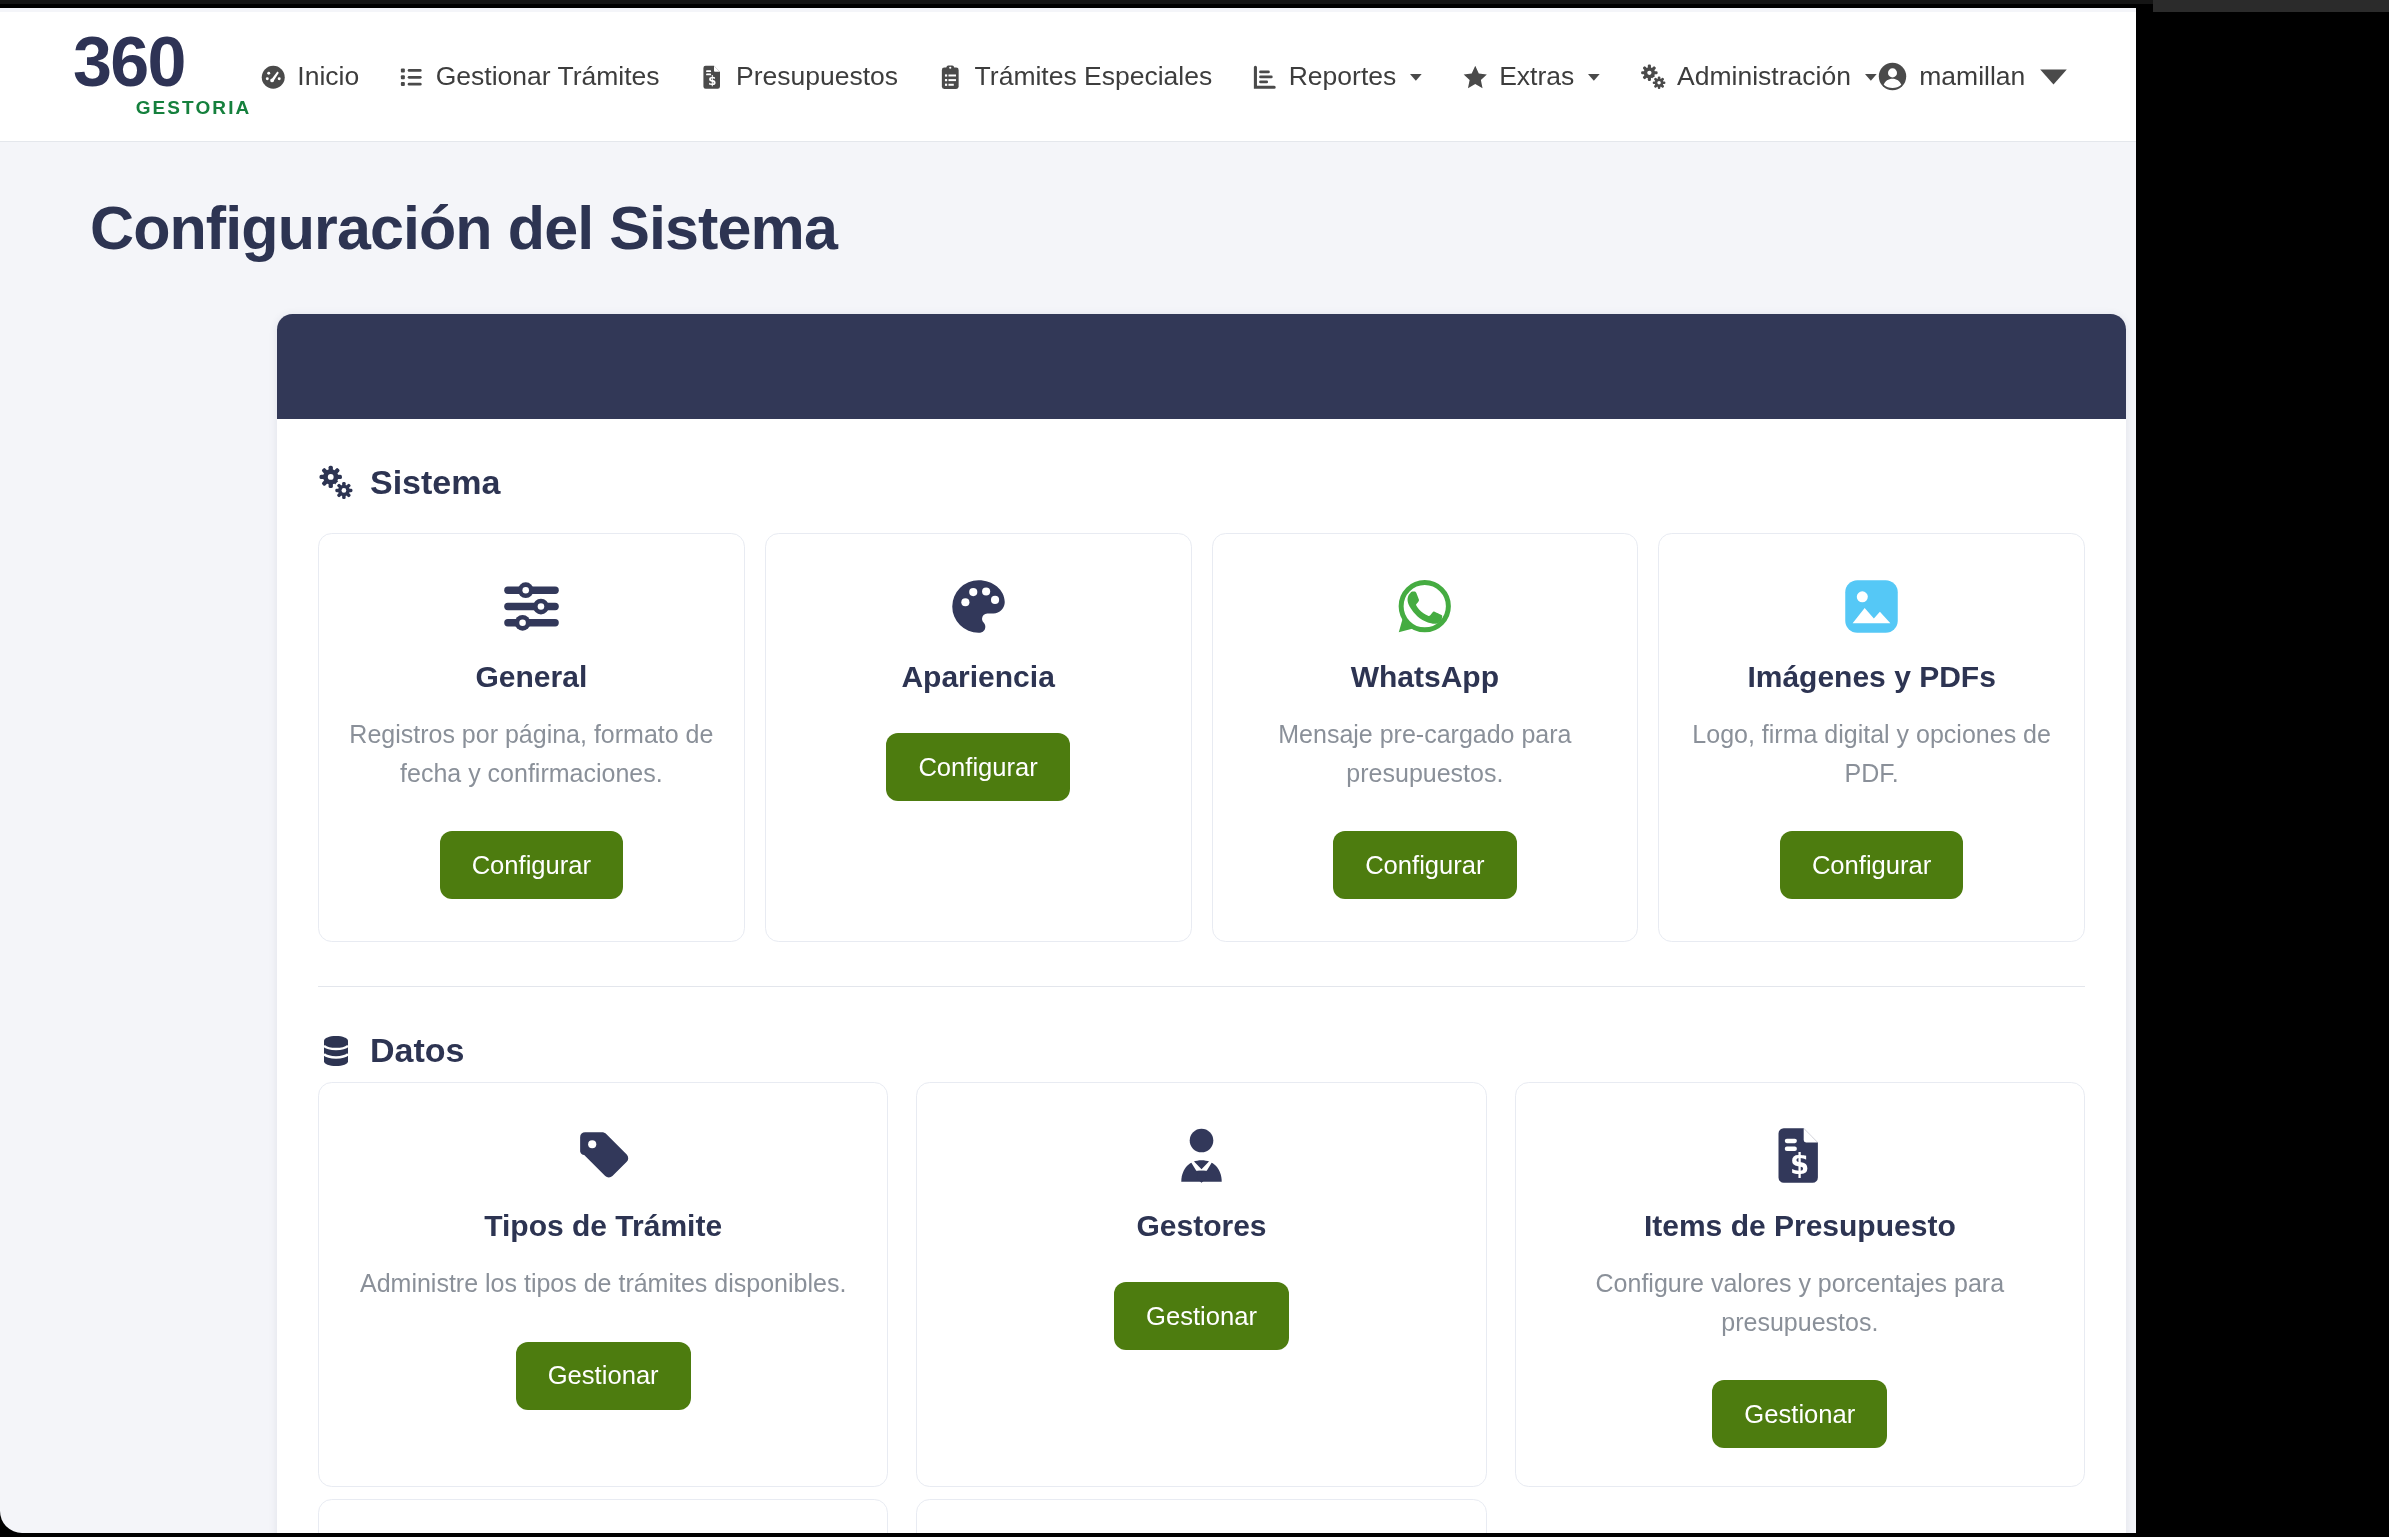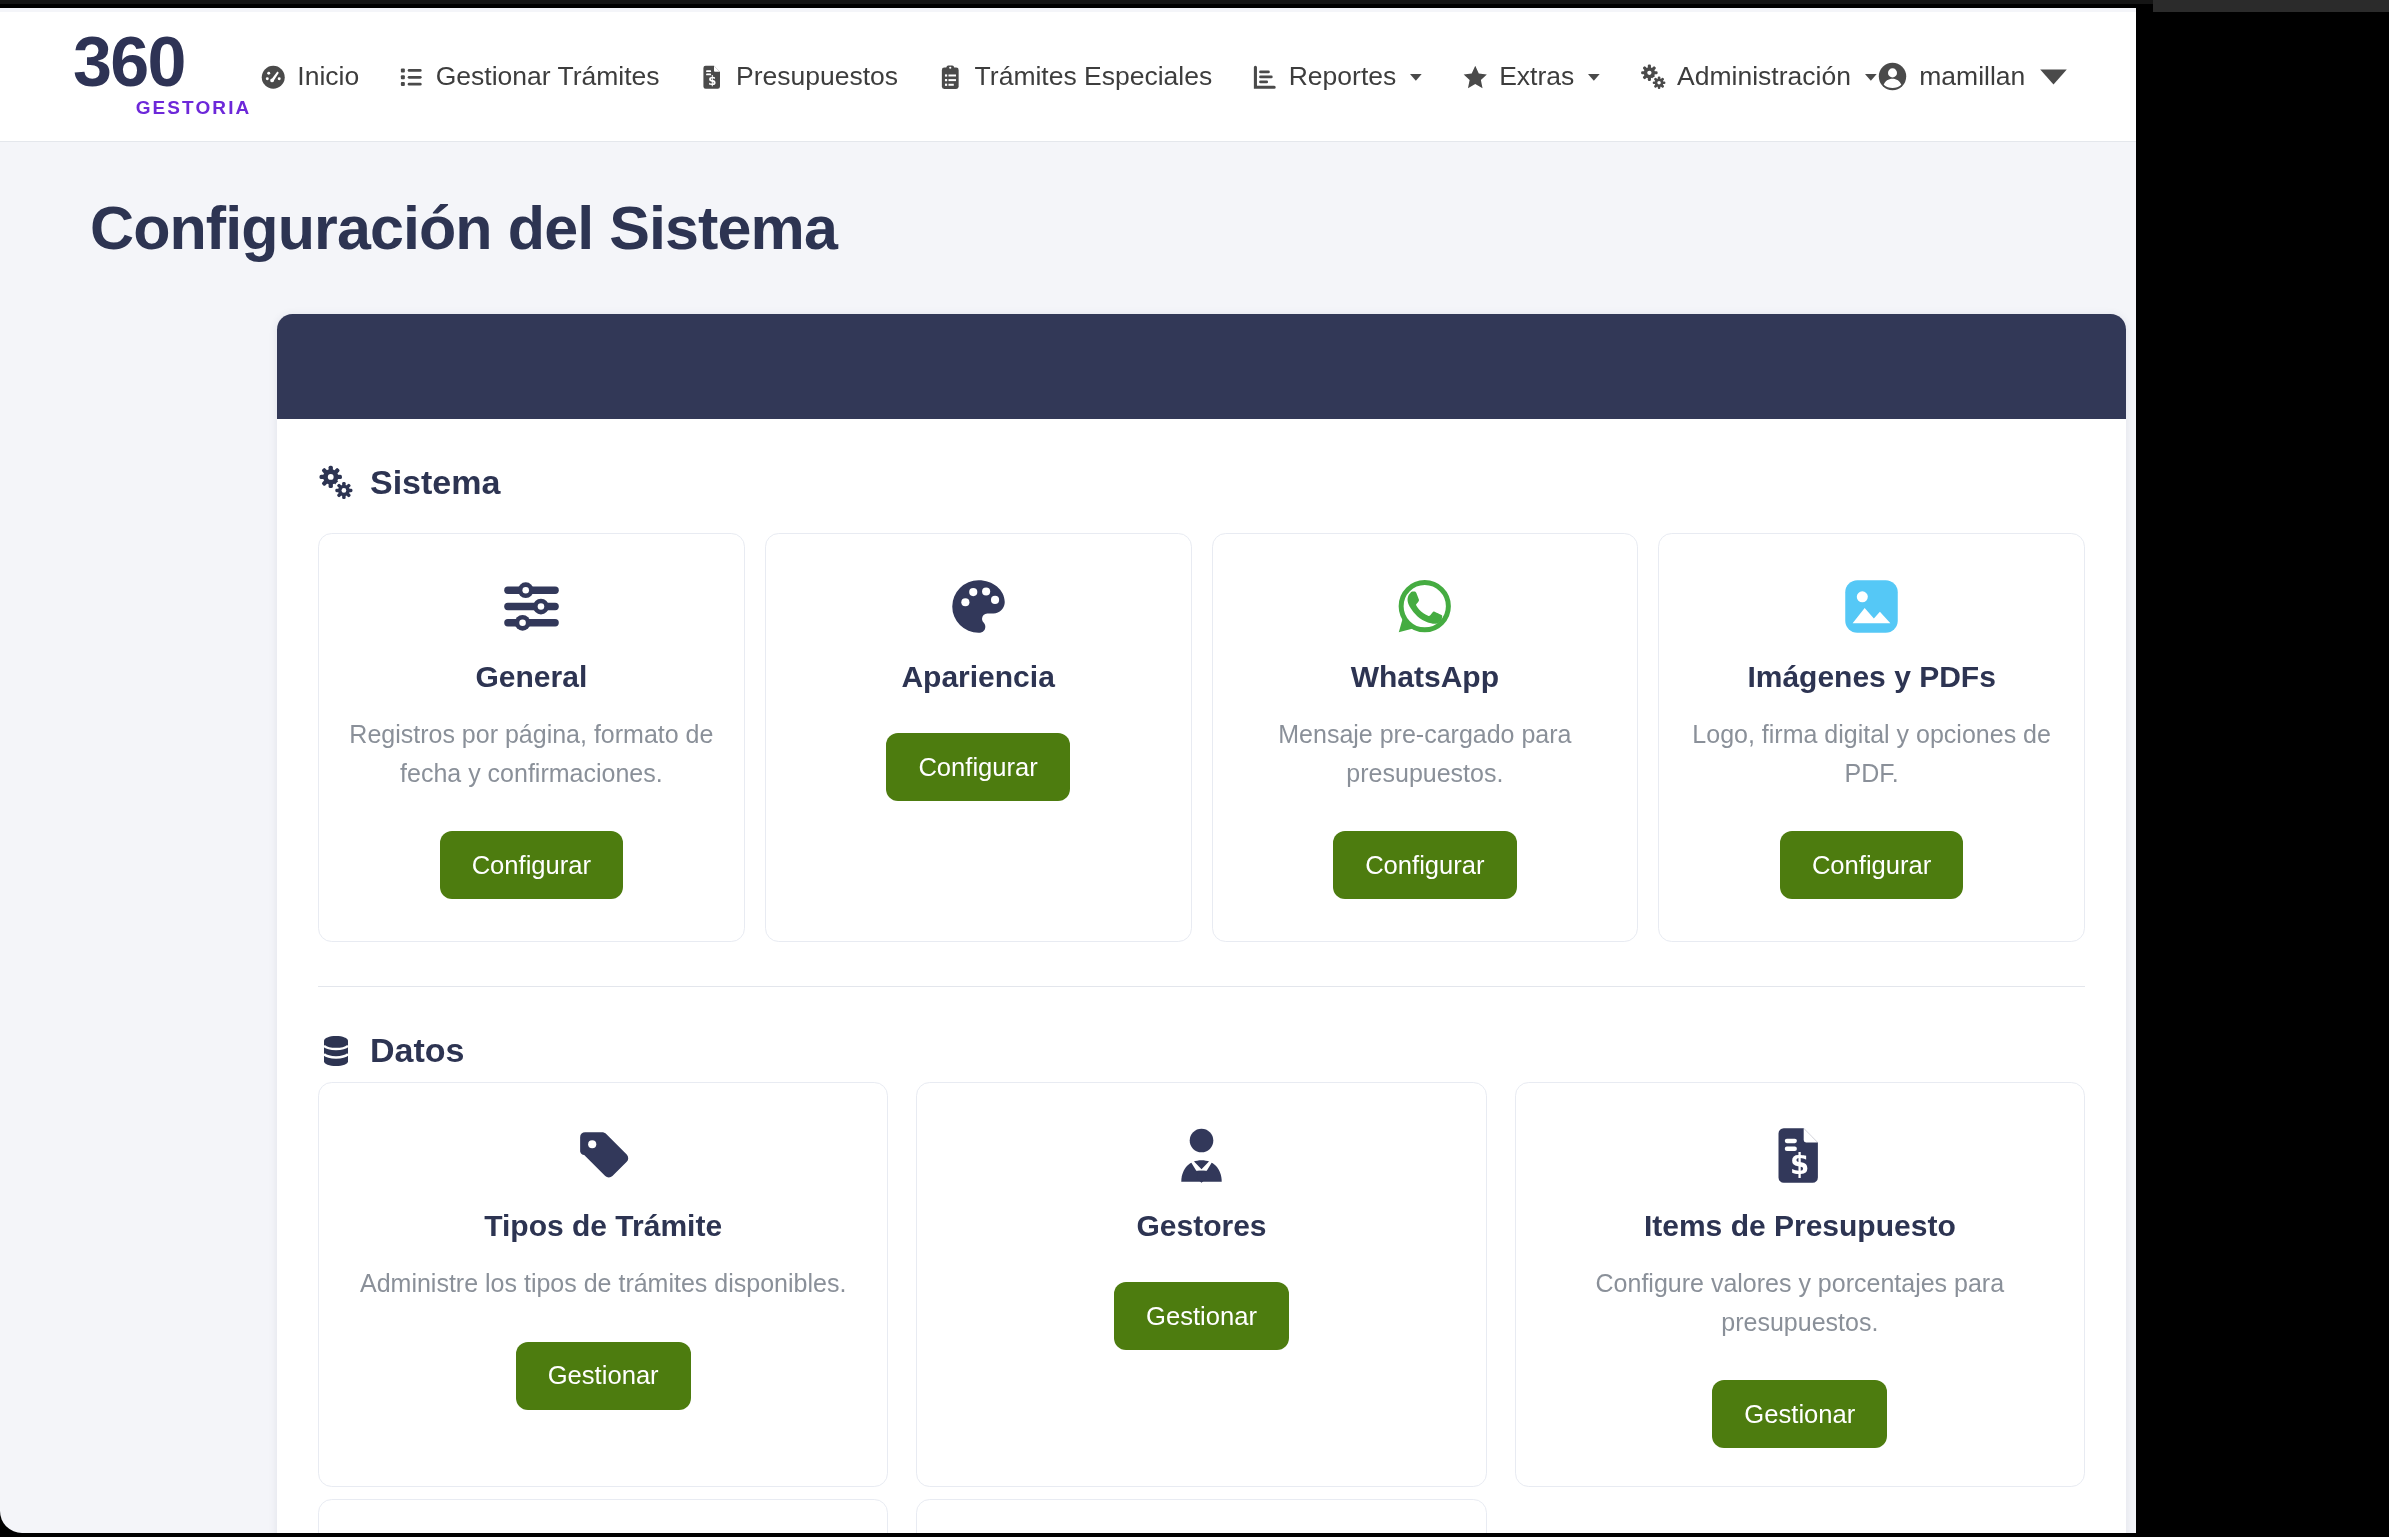--- a/index.html
+++ b/index.html
@@ -18,21 +18,21 @@
   
   .navbar{
     height:130px;margin-top:4.3px;background:#fff;border-bottom:1.7px solid #e4e7ec;
     display:flex;align-items:center;padding:0 67px 0 73px;box-sizing:border-box;
   }
   .logo{display:flex;flex-direction:column;align-items:flex-end;width:186px;cursor:pointer;}
   .logo-360{
     font-size:70px;font-weight:800;letter-spacing:-1.7px;line-height:.82;
     color:#2e3355;width:100%;text-align:left;
   }
-  .logo-sub{font-size:19px;font-weight:700;letter-spacing:2.1px;color:#6d28d9;margin-top:6px;}
+  .logo-sub{font-size:19px;font-weight:700;letter-spacing:2.1px;color:#15803d;margin-top:6px;}
   .nav-menu{display:flex;align-items:center;gap:39px;margin-left:8.5px;}
   .nav-item{
     display:flex;align-items:center;gap:11px;font-size:26.5px;color:#3d3d3d;
     cursor:pointer;white-space:nowrap;
   }
   .nav-item .icon{display:inline-flex;color:#4a4a4a;}
   .nav-item .icon svg{width:26.5px;height:26.5px;display:block;}
   .nav-item .caret svg{width:13.7px;height:8.5px;display:block;margin-left:1.7px;}
   .user-menu{margin-left:auto;}
   .user-menu .icon svg{width:31px;height:31px;}

